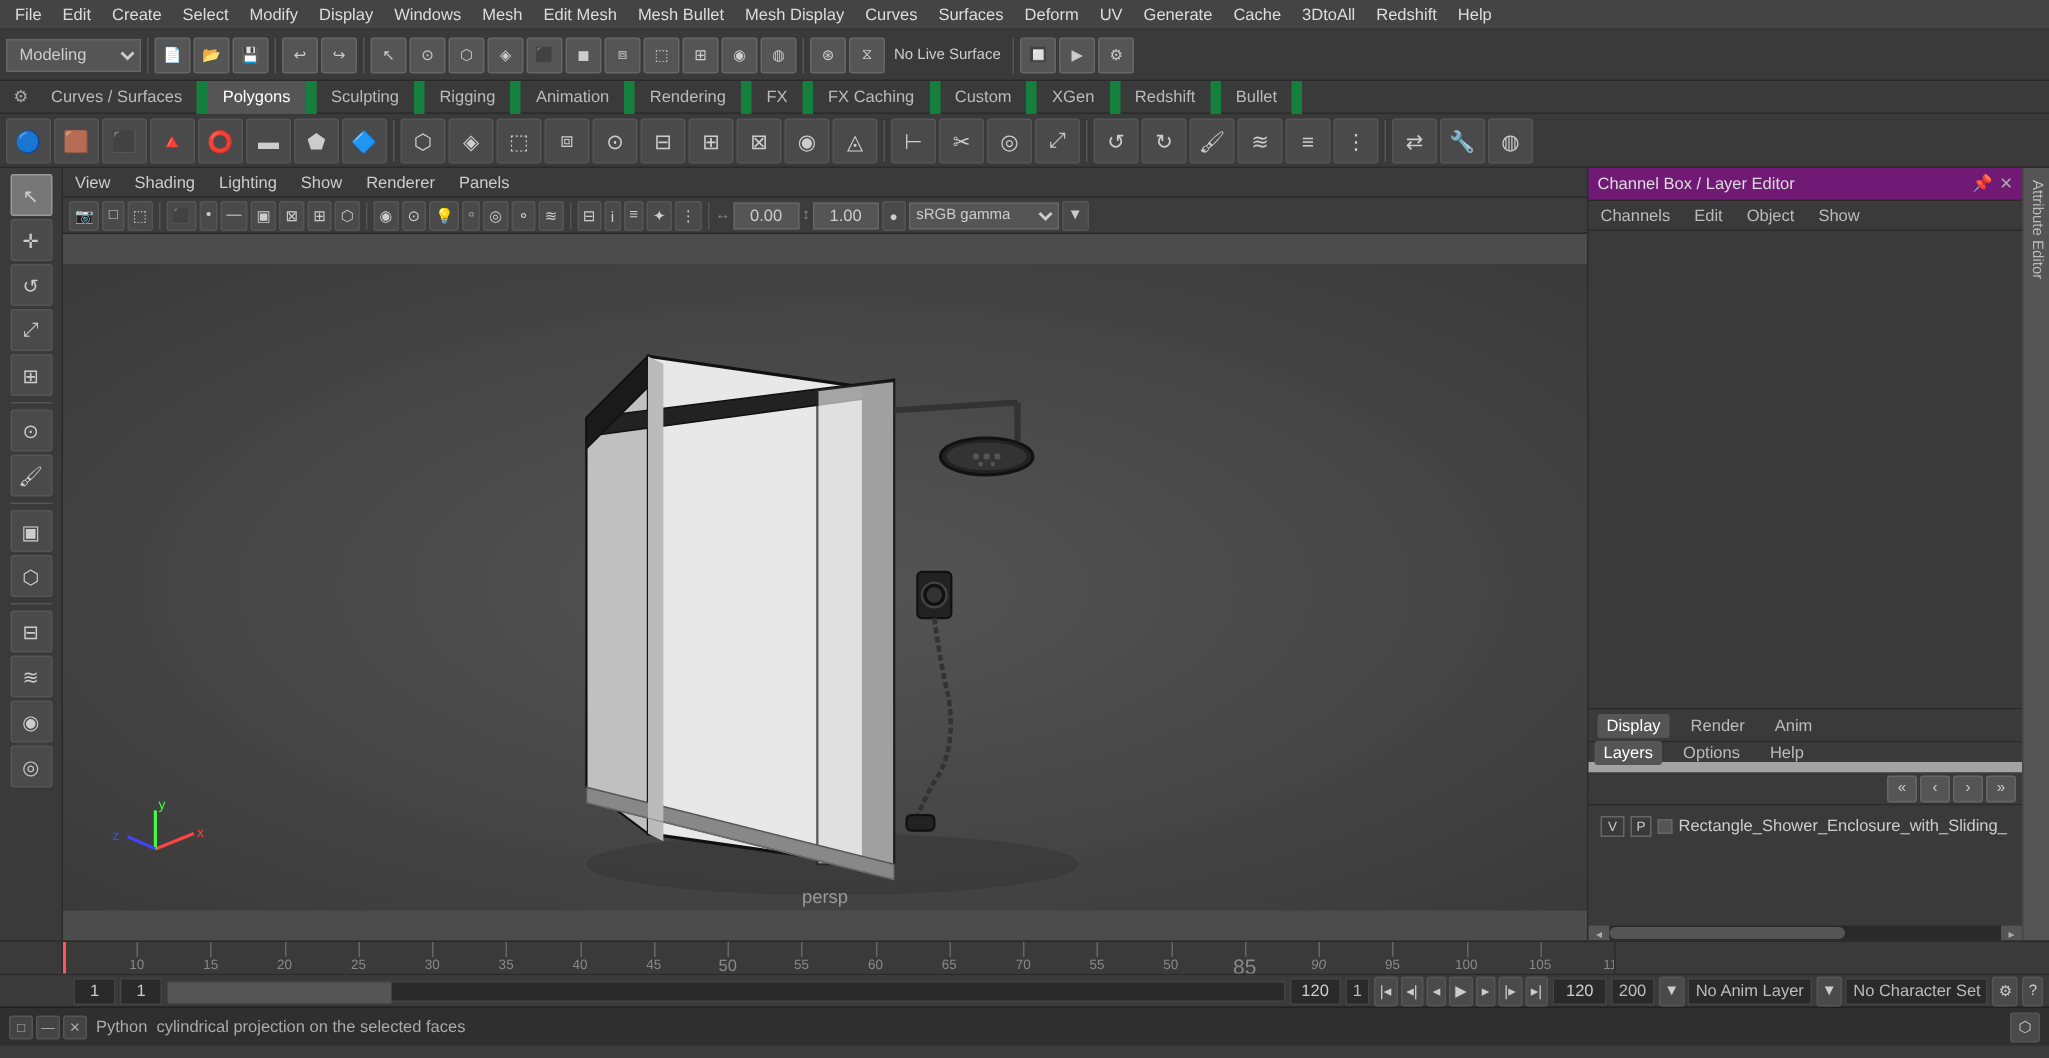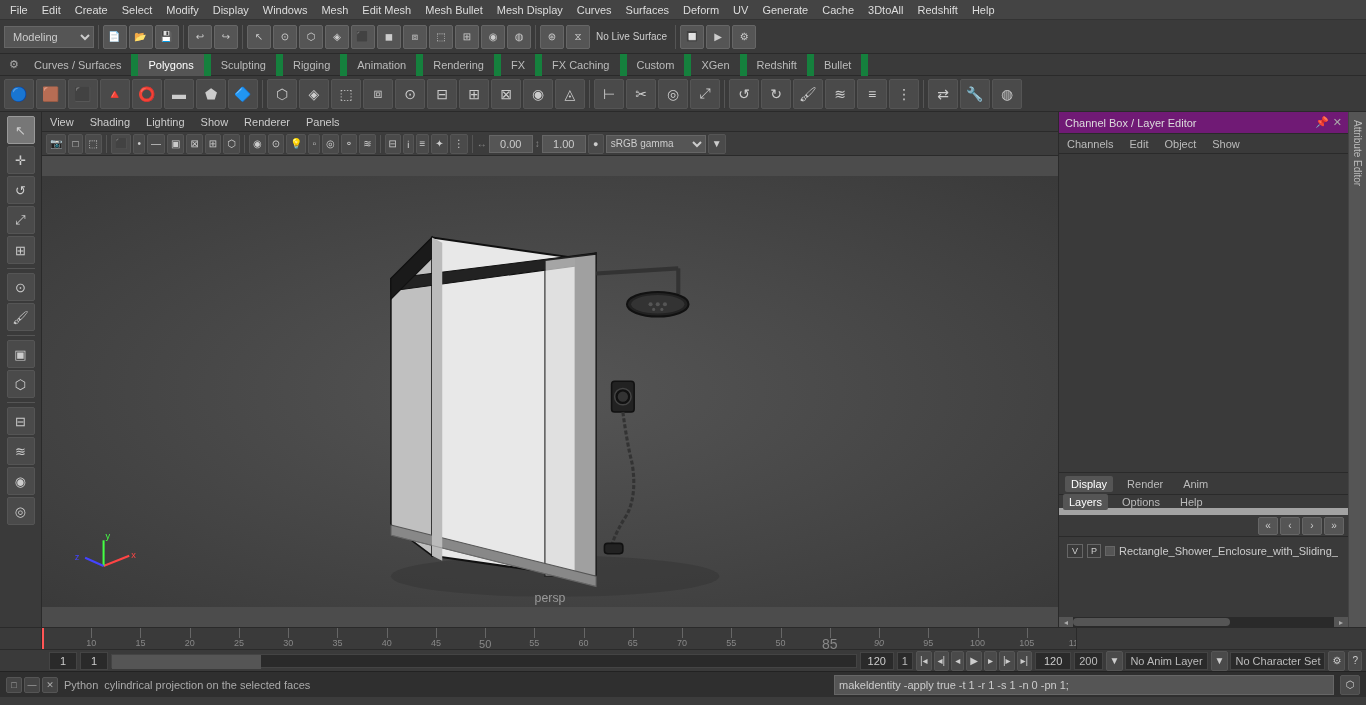--- a/index.html
+++ b/index.html
@@ -811,15 +811,14 @@
 <div id="cmd-line" style="height:26px; background:#2f2f2f; display:flex; align-items:center; padding:0 6px; gap:6px; border-top:1px solid #222;">
 
   <div style="display:flex; align-items:center; gap:2px;">
     <div style="width:16px;height:16px;background:#444;border:1px solid #555;border-radius:2px;cursor:pointer;display:flex;align-items:center;justify-content:center;font-size:9px;color:#aaa;">□</div>
     <div style="width:16px;height:16px;background:#444;border:1px solid #555;border-radius:2px;cursor:pointer;display:flex;align-items:center;justify-content:center;font-size:9px;color:#aaa;">—</div>
     <div style="width:16px;height:16px;background:#444;border:1px solid #555;border-radius:2px;cursor:pointer;display:flex;align-items:center;justify-content:center;font-size:9px;color:#aaa;">✕</div>
   </div>
   <span class="cmd-label">Python</span>
   <span class="cmd-result">cylindrical projection on the selected faces</span>
   <div style="flex:1;"></div>
-  <input class="cmd-input" type="text" style="flex: 1 1 0%; max-width: 500px;" value="makeldentity -apply true -t 1 -r 1 -s 1 -n 0 -pn 1;">
   <div class="vp-btn" style="width:20px; font-size:10px;">⬡</div>
 </div>
 
 </body></html>

